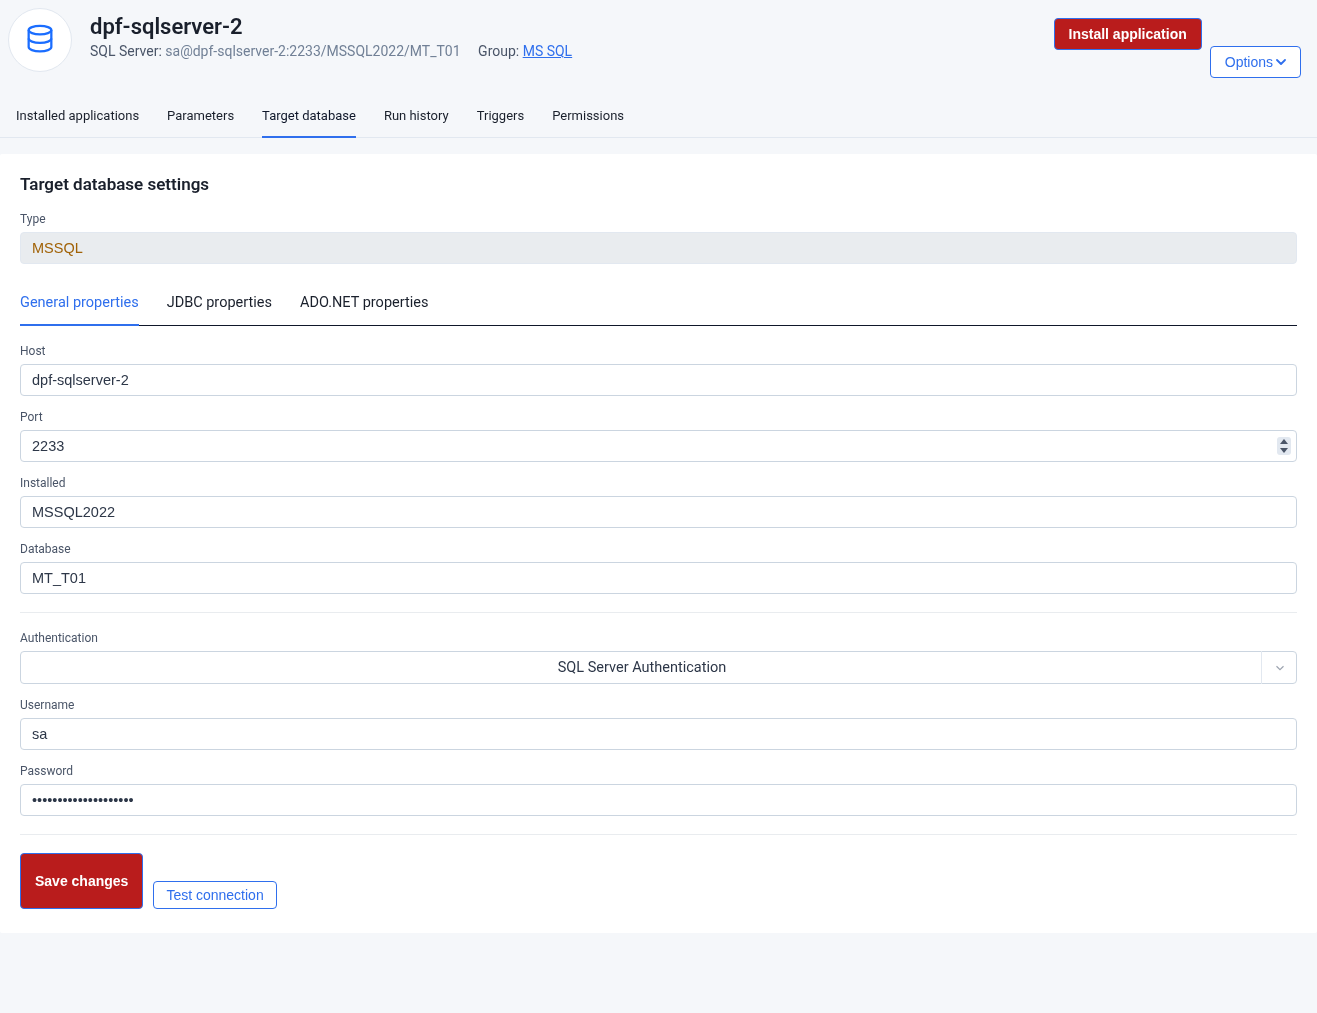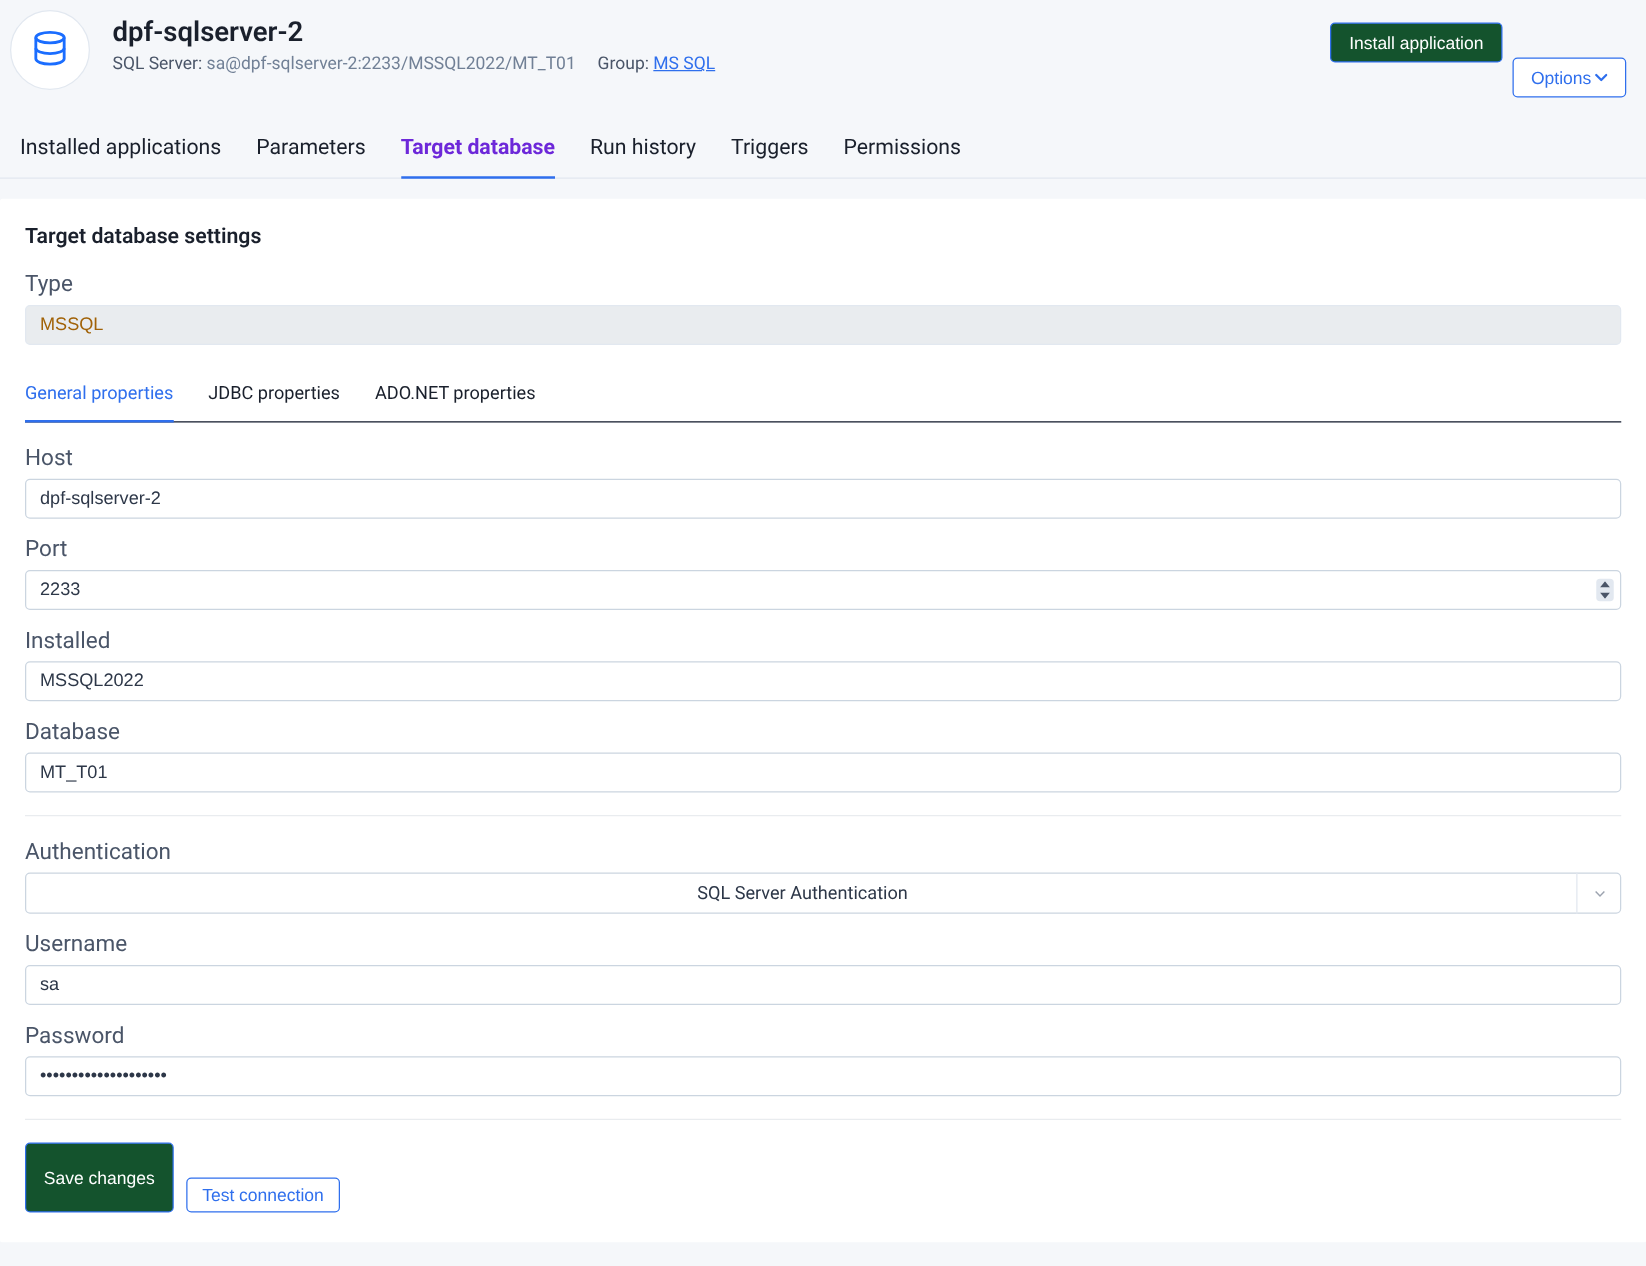--- a/index.html
+++ b/index.html
@@ -38,57 +38,57 @@
     .btn {
       display: inline-flex;
       align-items: center;
       padding: 7px 14px;
       font-size: 14px;
       border-radius: 4px;
       cursor: pointer;
       border: 1px solid transparent;
       white-space: nowrap;
     }
-    .btn-primary { background: #14532d; color: #fff; border-color: #2f6fed; }
+    .btn-primary { background: #b91c1c; color: #fff; border-color: #2f6fed; font-weight: bold; }
     .btn-outline { background: #fff; color: #2f6fed; border-color: #2f6fed; margin-top: 28px; }
     .btn-outline-sm { padding: 5px 12px; }
     .chevron-icon { margin-left: 3px; }
 
     .tabs {
       display: flex;
       gap: 28px;
       padding: 0 16px;
       margin-top: 20px;
       border-bottom: 1px solid #e2e8f0;
       background: #f5f7fa;
     }
     .tab {
       padding: 10px 0 14px;
-      font-size: 17px;
+      font-size: 13px;
       color: #1a202c;
       cursor: pointer;
       position: relative;
     }
-    .tab.active { color: #6d28d9; font-weight: bold; }
+    .tab.active { color: #0f172a; }
     .tab.active::after {
       content: "";
       position: absolute;
       left: 0; right: 0; bottom: -1px;
       height: 2px;
       background: #2f6fed;
     }
 
     .panel {
       background: #fff;
       margin: 16px 0 0 0;
       padding: 20px 20px 24px;
       border-radius: 2px;
     }
     .panel-title { font-size: 17px; font-weight: 600; color: #1a202c; margin-bottom: 18px; }
-    .field-label { font-size: 18px; color: #4a5568; margin-bottom: 6px; display: block; }
+    .field-label { font-size: 12px; color: #4a5568; margin-bottom: 6px; display: block; }
     .field-block { margin-bottom: 14px; }
     .input, .select {
       width: 100%;
       padding: 7px 11px;
       font-size: 14.5px;
       border: 1px solid #cbd5e0;
       border-radius: 4px;
       background: #fff;
       color: #2d3748;
     }

